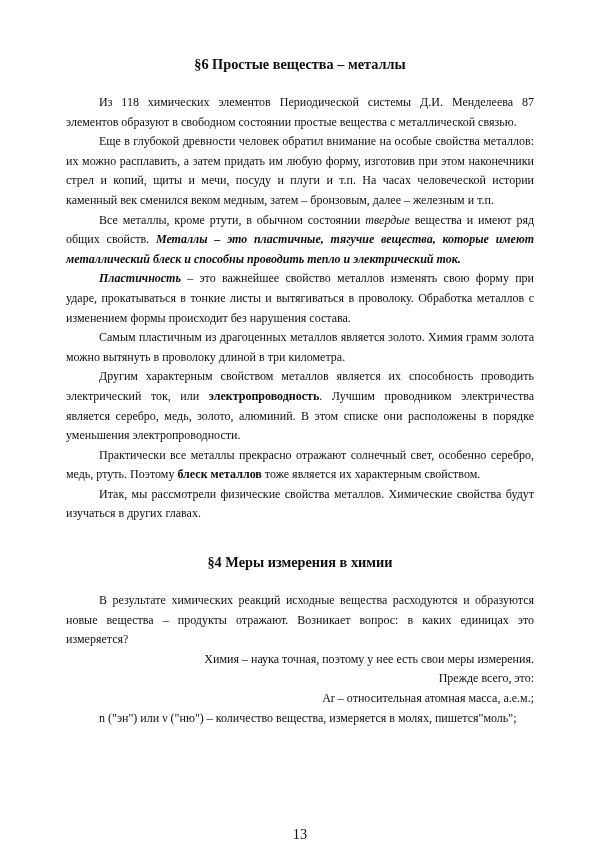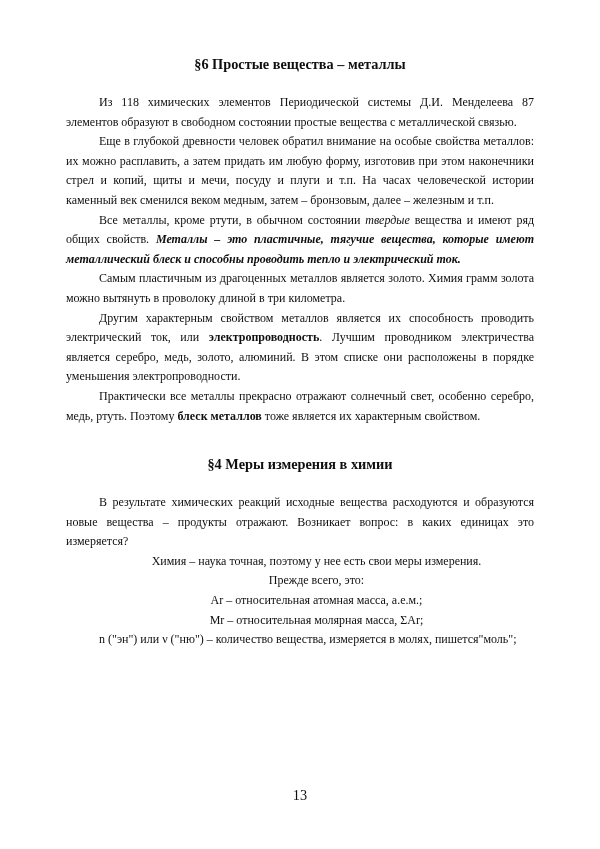--- a/index.html
+++ b/index.html
@@ -36,30 +36,30 @@
   p.para {
     margin: 0;
     font-size: 12px;
     line-height: 19.6px;
     text-align: justify;
     text-indent: 33px;
     text-justify: inter-word;
     hyphens: none;
   }
   p.para.last-left {
-    text-align: center;
+    text-align: right;
     text-indent: 33px;
   }
   b { font-weight: bold; }
   i { font-style: italic; }
   .bi { font-weight: bold; font-style: italic; }
   #page-number {
     position: absolute;
     left: 0;
-    top: 787px;
+    top: 826px;
     width: 600px;
     text-align: center;
     font-size: 14.3px;
     font-family: "Liberation Serif", "DejaVu Serif", serif;
     color: #100f0f;
   }
 </style>
 </head>
 <body>
 
@@ -68,40 +68,41 @@
 
     <h1 class="heading">§6 Простые вещества – металлы</h1>
     <div class="spacer-after-h1"></div>
 
     <p class="para">Из 118 химических элементов Периодической системы Д.И. Менделеева 87 элементов образуют в свободном состоянии простые вещества с металлической связью.</p>
 
     <p class="para">Еще в  глубокой древности человек обратил внимание на особые свойства металлов: их можно расплавить, а затем придать им любую форму, изготовив при этом наконечники стрел и копий, щиты и мечи, посуду и плуги и т.п. На часах человеческой истории каменный век сменился веком медным, затем – бронзовым, далее – железным и т.п.</p>
 
     <p class="para"><span>Все металлы, кроме ртути, в обычном состоянии </span><i>твердые</i><span> вещества и имеют ряд общих свойств. </span><span class="bi">Металлы – это  пластичные, тягучие вещества, которые имеют металлический блеск и способны проводить тепло и электрический ток.</span></p>
 
+    <p class="para"><span class="bi">Пластичность</span><span> – это важнейшее свойство металлов изменять свою форму при ударе, прокатываться в тонкие листы и вытягиваться в проволоку. Обработка металлов с изменением формы происходит без нарушения состава.</span></p>
 
     <p class="para">Самым пластичным из драгоценных металлов является золото. Химия грамм золота можно вытянуть в проволоку длиной в три километра.</p>
 
     <p class="para"><span>Другим характерным свойством металлов является их способность проводить электрический ток, или </span><b>электропроводность</b><span>. Лучшим проводником электричества является серебро, медь, золото, алюминий. В этом списке они расположены в порядке уменьшения электропроводности.</span></p>
 
     <p class="para"><span>Практически все металлы прекрасно отражают солнечный свет, особенно серебро, медь, ртуть. Поэтому </span><b>блеск металлов</b><span> тоже является их характерным свойством.</span></p>
 
+    <p class="para">Итак, мы рассмотрели физические свойства металлов. Химические свойства будут изучаться в других главах.</p>
 
     <div class="spacer-before-h2"></div>
     <h2 class="heading bold">§4 Меры измерения в химии</h2>
     <div class="spacer-after-h2"></div>
 
     <p class="para">В результате химических реакций исходные вещества расходуются и образуются новые вещества – продукты отражают. Возникает вопрос: в каких единицах это измеряется?</p>
 
     <p class="para last-left">Химия – наука точная, поэтому у нее есть свои меры измерения.</p>
 
     <p class="para last-left">Прежде всего, это:</p>
 
     <p class="para last-left">Ar – относительная атомная масса, а.е.м.;</p>
 
-    <p class="para last-left">Mr – относительная молярная масса, ΣАr;</p>
 
     <p class="para">n ("эн") или ν ("ню") – количество вещества, измеряется в молях, пишется"моль";</p>
 
   </div>
 
   <div id="page-number">13</div>
 </div>
 
 </body></html>

